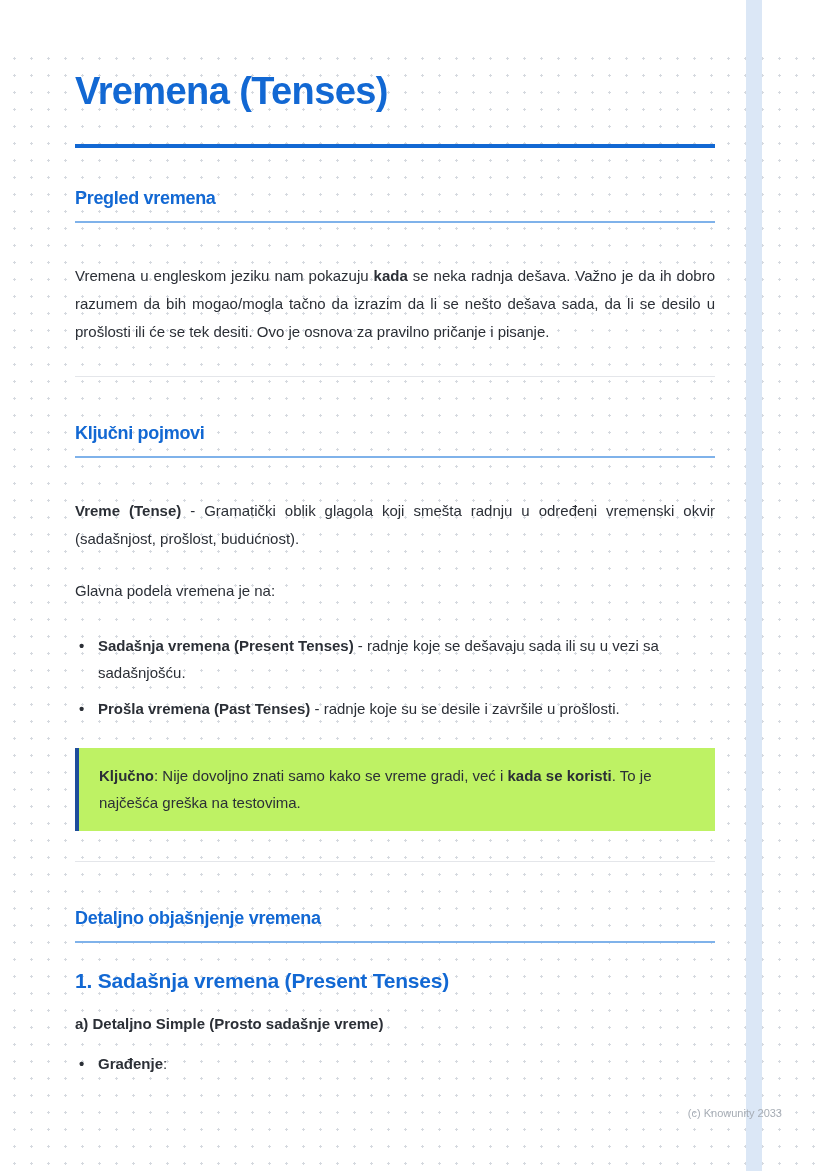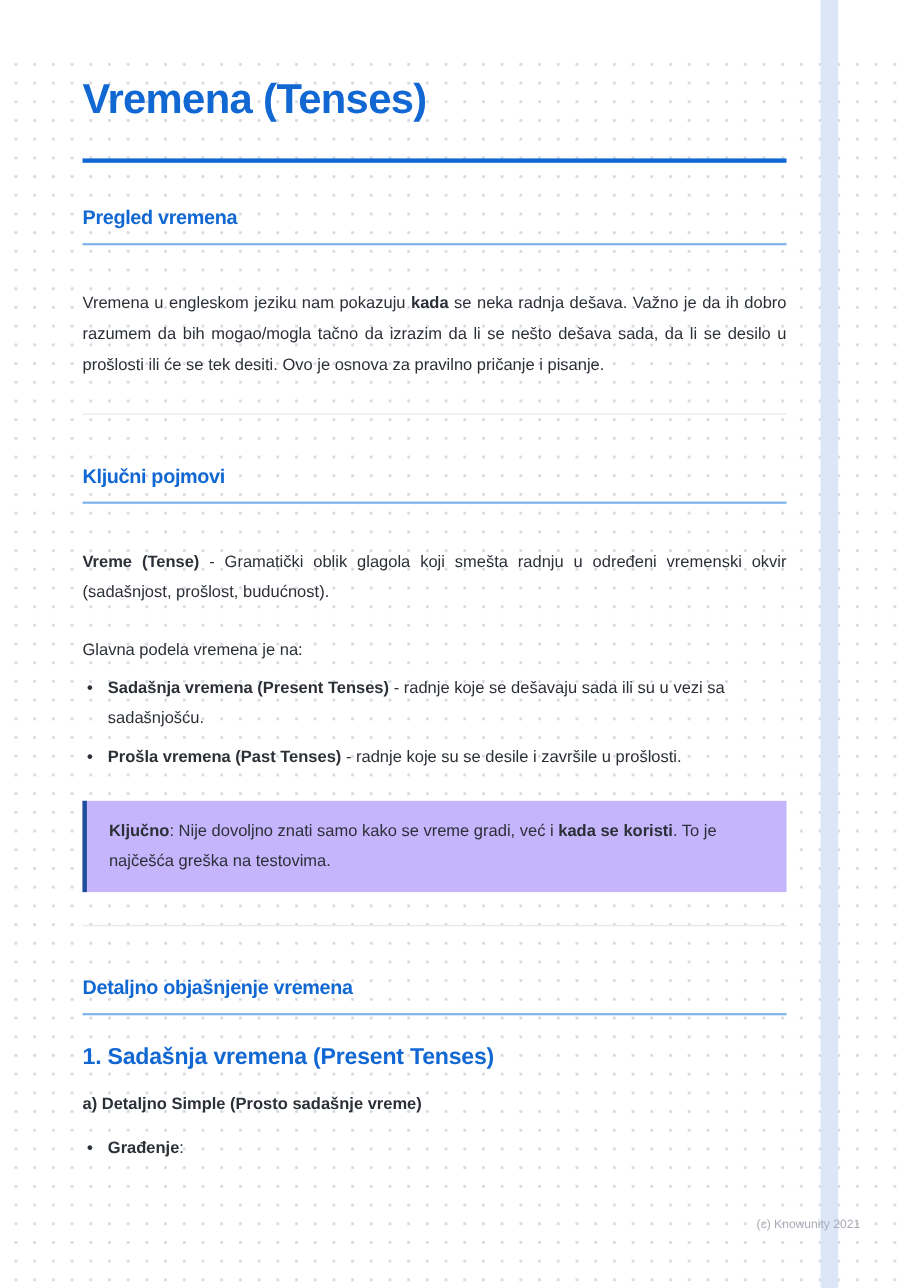--- a/index.html
+++ b/index.html
@@ -47,33 +47,33 @@
     font-size:15px; line-height:1.85; color:#2b2f36;
     text-align:justify;
     margin-top:39px;
   }
   .body-par.left { text-align:left; }
   .b { font-weight:700; }
   .soft-divider {
     height:1px; background:#e4e6ea; border:none;
     margin:30px 0 46px 0;
   }
-  .bullet-list { list-style:none; margin-top:8px; }
+  .bullet-list { list-style:none; margin-top:28px; }
   .bullet-list > li {
     position:relative; padding-left:23px;
     font-size:15px; line-height:1.8; margin-bottom:9px;
   }
   .bullet-list > li::before {
     content:"\2022";
     position:absolute; left:4px; top:0;
     font-weight:700; color:#2b2f36;
   }
   .callout {
     margin-top:26px;
-    background:#c4b5fd;
+    background:#bef264;
     border-left:4px solid #1e4d9b;
     padding:15px 20px;
     font-size:15px; line-height:1.75;
     color:#2b2f36;
   }
   .subsection-heading {
     font-size:21px; font-weight:700; color:#1268d3;
     letter-spacing:-0.2px;
     margin-top:16px; margin-bottom:22px;
   }
@@ -127,13 +127,13 @@
   <h3 class="subsection-heading">1. Sadašnja vremena (Present Tenses)</h3>
 
   <p class="sub-label">a) Detaljno Simple (Prosto sadašnje vreme)</p>
 
   <ul class="bullet-list single-bullet">
     <li><span class="b">Građenje</span><span>:</span></li>
   </ul>
 
 </div>
 
-<div class="footer-credit">(c) Knowunity 2021</div>
+<div class="footer-credit">(c) Knowunity 2033</div>
 
 </body></html>

